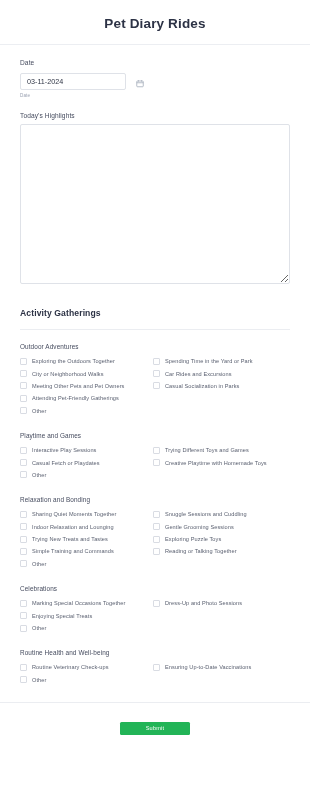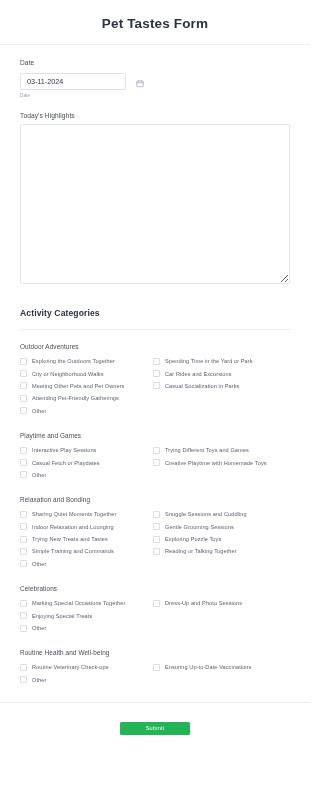--- a/index.html
+++ b/index.html
@@ -198,21 +198,21 @@
     cursor: pointer;
     padding: 0;
   }
 </style>
 </head>
 <body>
 
 <div class="page">
 
   <div class="header">
-    <h1 class="form-title">Pet Tastes Form</h1>
+    <h1 class="form-title">Pet Diary Rides</h1>
   </div>
   <div class="rule-full"></div>
 
   <div class="body">
 
     <div class="field">
       <div class="field-label">Date</div>
       <div class="date-wrap">
         <input class="date-input" type="text" value="03-11-2024" style="">
         <span class="cal-icon">
@@ -225,21 +225,21 @@
         </span>
       </div>
       <div class="help-text">Date</div>
     </div>
 
     <div class="field">
       <div class="ta-label">Today's Highlights</div>
       <textarea class="highlights-area" placeholder="" style=""></textarea>
     </div>
 
-    <div class="section-title">Activity Categories</div>
+    <div class="section-title">Activity Gatherings</div>
     <div class="rule-inner"></div>
 
     <div id="groups">
         <div class="group">
           <div class="group-label">Outdoor Adventures</div>
           <div class="cols">
             <div class="col">
               <label class="opt">
                 <span class="cb"></span>
                 <span class="opt-label">Exploring the Outdoors Together</span>

